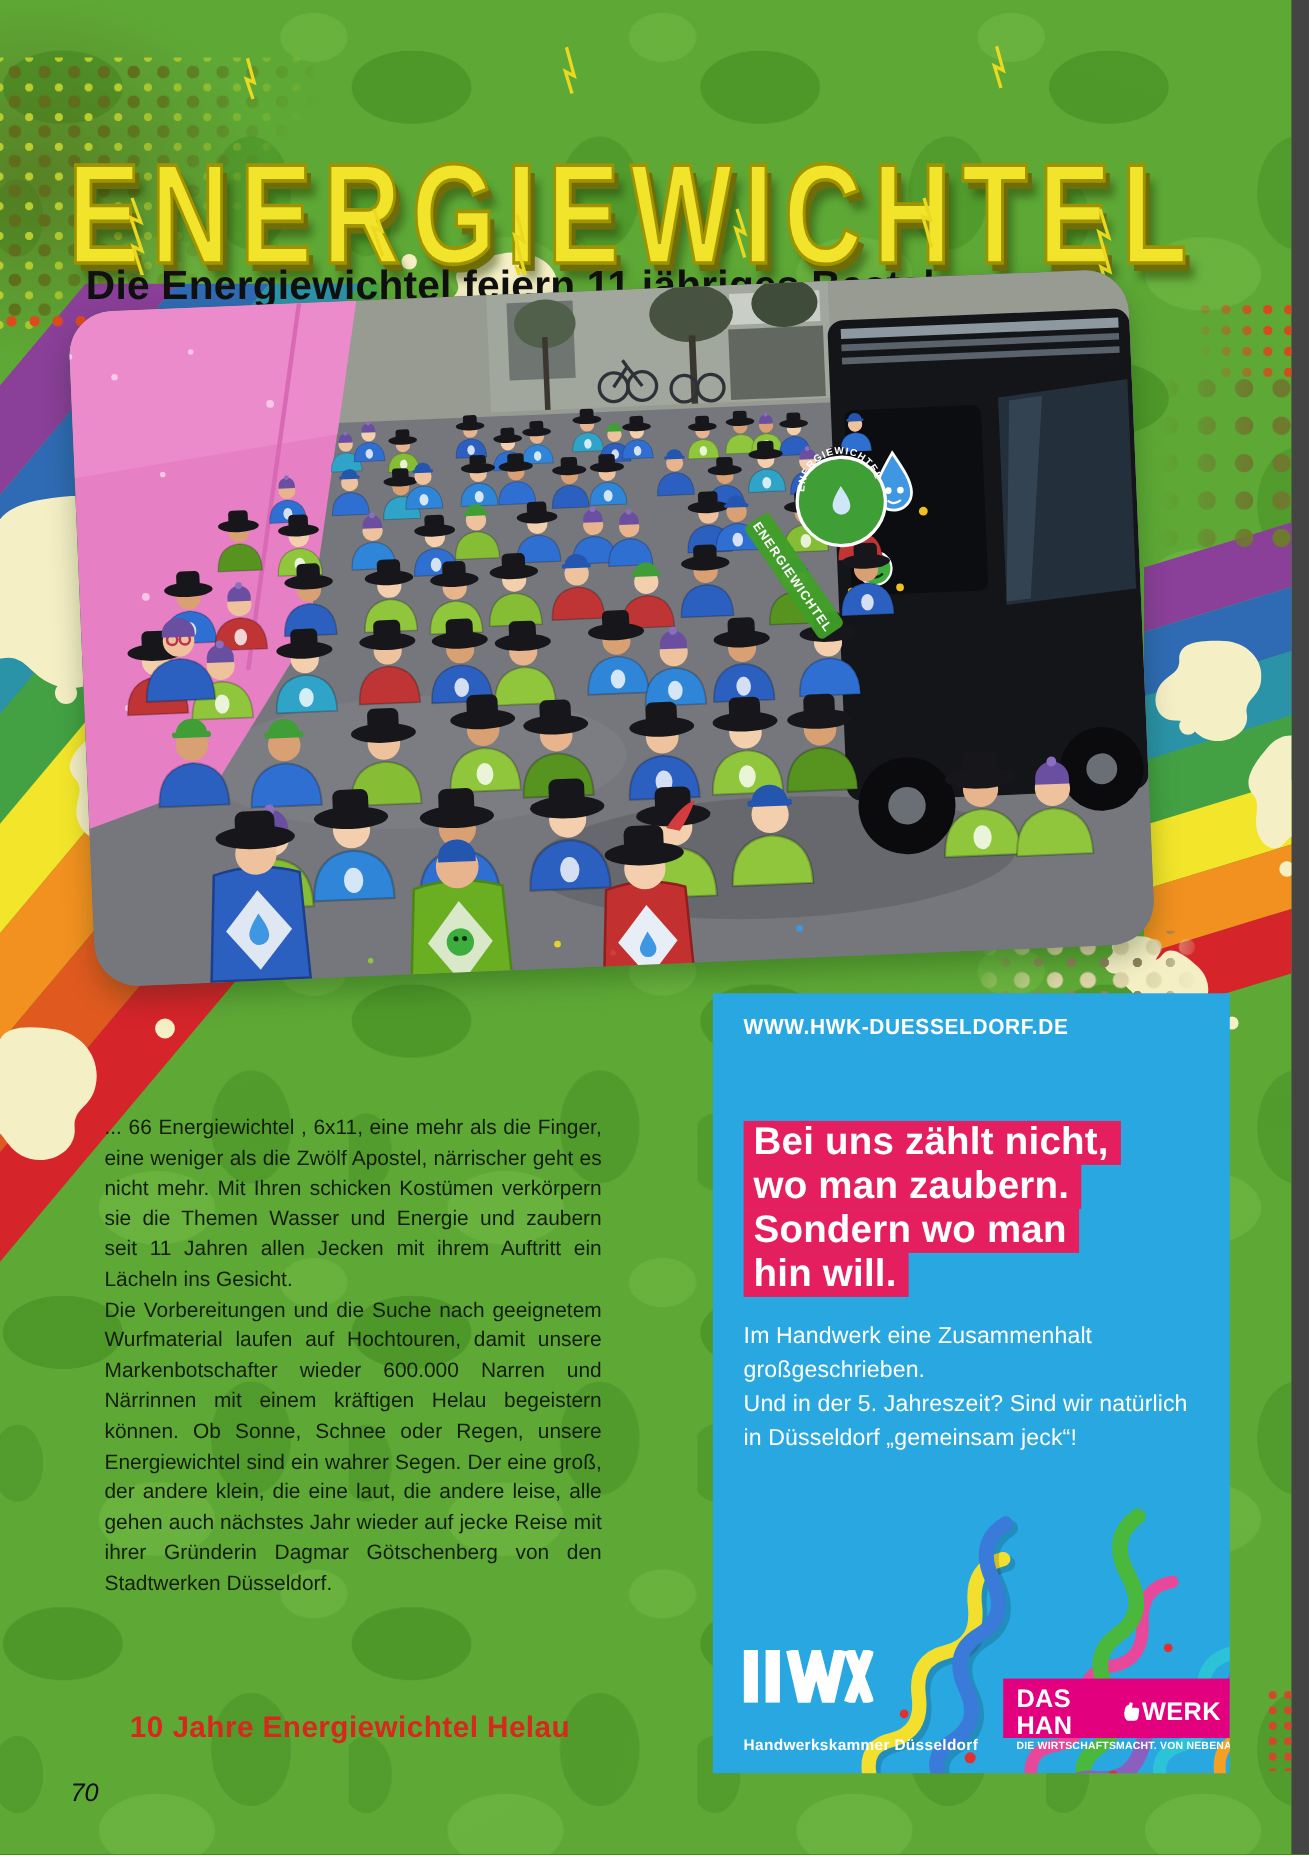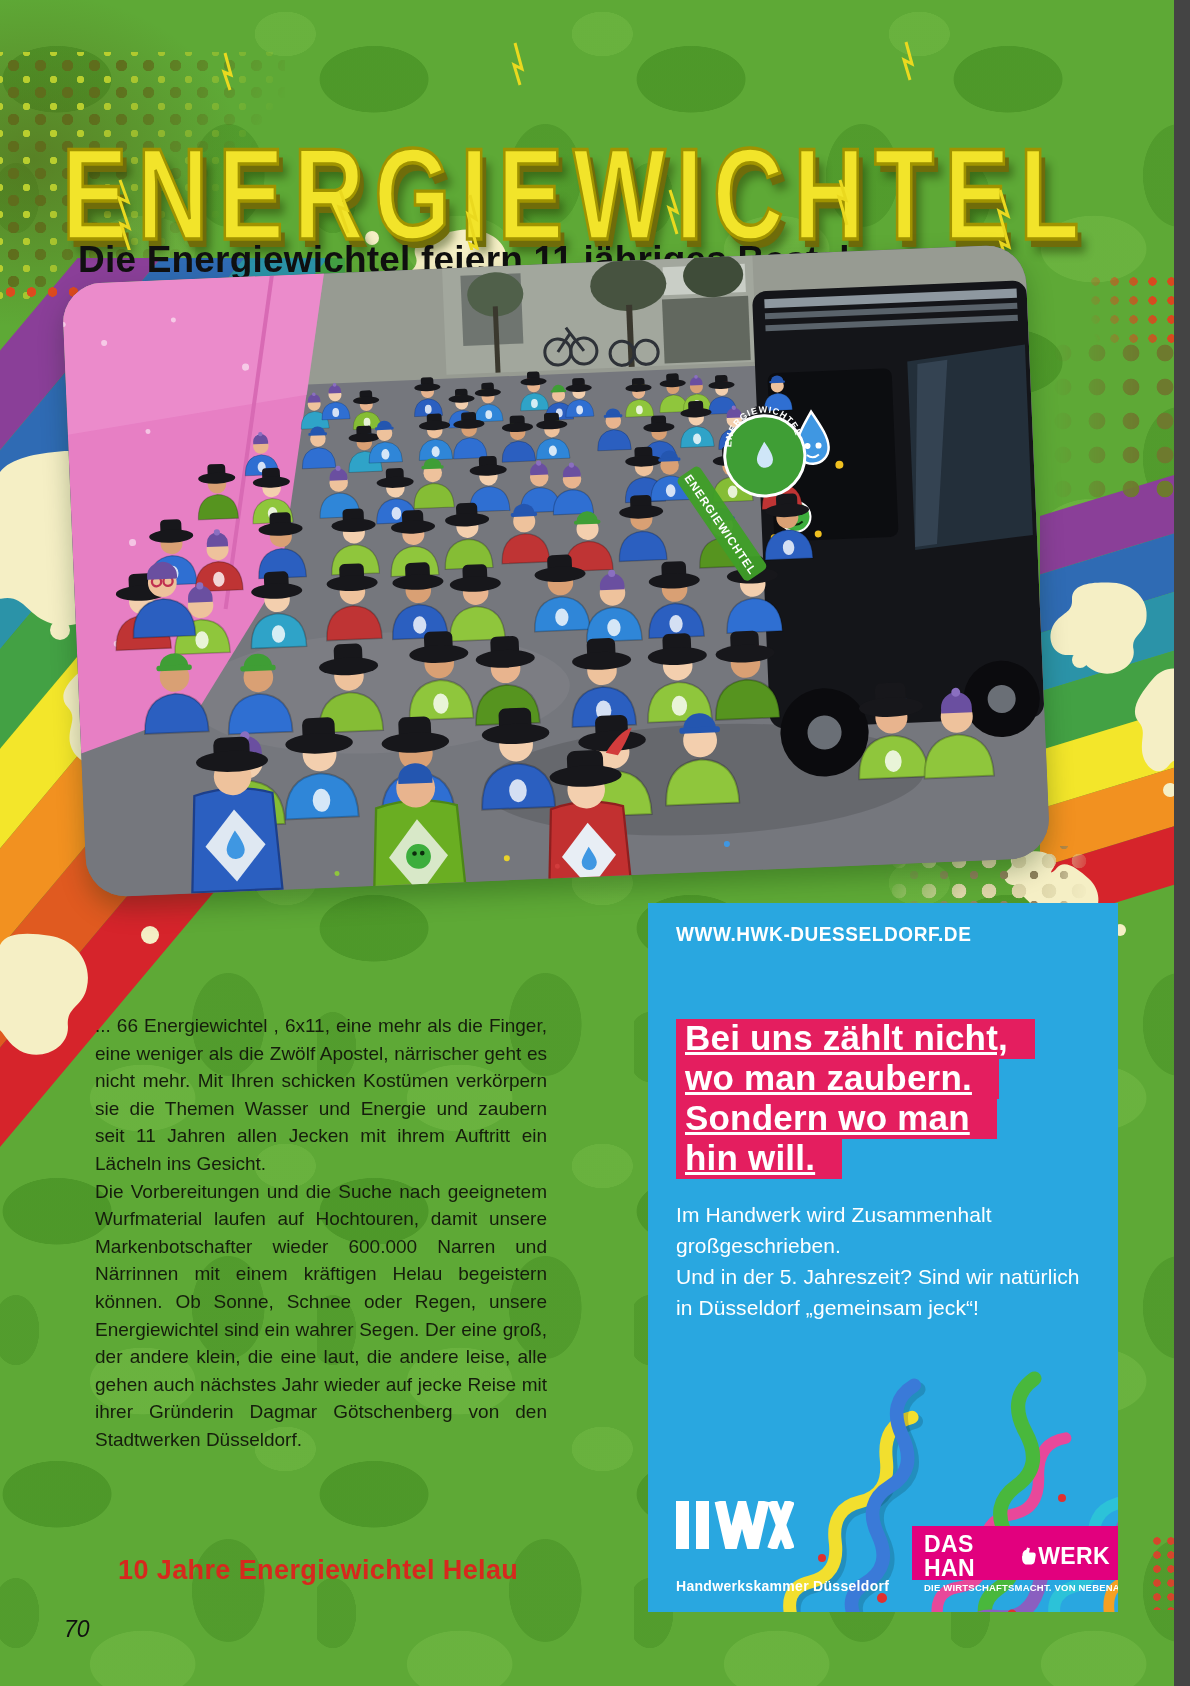--- a/index.html
+++ b/index.html
@@ -71,22 +71,22 @@
   .highlight{position:absolute;left:118px;top:1528px;font-size:27px;font-weight:bold;
     color:#d7281d;letter-spacing:.4px;}
   .pagenum{position:absolute;left:64px;top:1616px;font-size:23px;color:#101010;font-style:italic;}
   
   .ad{position:absolute;left:648px;top:903px;width:470px;height:709px;
     background:#29a7e0;overflow:hidden;}
   .ad-url{position:absolute;left:28px;top:20px;font-size:20px;font-weight:bold;
     color:#fff;letter-spacing:.6px;transform:scaleX(.95);transform-origin:left top;}
   .ad-headline{position:absolute;left:28px;top:116px;}
   .ad-headline span{display:table;background:#e41e5f;color:#fff;
-    font-size:35px;font-weight:bold;line-height:38px;padding:0 27px 2px 9px;
-    letter-spacing:.2px;text-decoration:underline;}
+    font-size:35px;font-weight:bold;line-height:38px;padding:0 11px 2px 9px;
+    letter-spacing:.2px;}
   .ad-body{position:absolute;left:28px;top:296px;color:#fff;font-size:21px;
     line-height:31px;letter-spacing:.1px;}
   .streamers{position:absolute;right:-14px;bottom:-16px;width:370px;height:310px;}
   .ad-logo{position:absolute;left:28px;bottom:18px;width:230px;}
   .ad-logo-caption{margin-top:25px;font-size:14px;font-weight:bold;color:#fff;
     letter-spacing:.3px;}
   .ad-badge{position:absolute;right:0;bottom:32px;width:206px;height:54px;
     background:#e2007e;color:#fff;box-sizing:border-box;padding:6px 8px 0 12px;}
   .ad-badge-title{display:flex;align-items:center;gap:2px;font-size:23px;
     font-weight:bold;letter-spacing:.4px;line-height:24px;}
@@ -875,21 +875,21 @@
 
   <div class="ad">
     <div class="ad-url">WWW.HWK-DUESSELDORF.DE</div>
     <div class="ad-headline">
       <span>Bei uns zählt nicht,</span>
       <span>wo man zaubern.</span>
       <span>Sondern wo man</span>
       <span>hin will.</span>
     </div>
     <div class="ad-body">
-      <div>Im Handwerk wird Zusammenhalt großgeschrieben.</div>
+      <div>Im Handwerk eine Zusammenhalt großgeschrieben.</div>
       <div>Und in der 5. Jahreszeit? Sind wir natürlich</div>
       <div>in Düsseldorf „gemeinsam jeck“!</div>
     </div>
 
     <svg class="streamers" viewBox="0 0 370 310">
       <defs>
         <path id="coil" d="M0,0 q-20,-34 8,-46 q28,-12 18,-44 q-10,-32 18,-44 q28,-12 18,-46 q-10,-34 18,-46"></path>
       </defs>
       <g fill="none" stroke-linecap="round">
         <use href="#coil" transform="translate(36,312) rotate(10)" stroke="rgba(0,0,0,.15)" stroke-width="14"></use>

